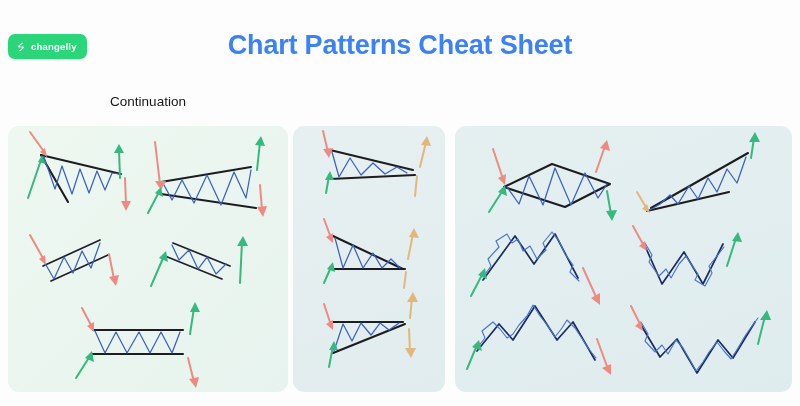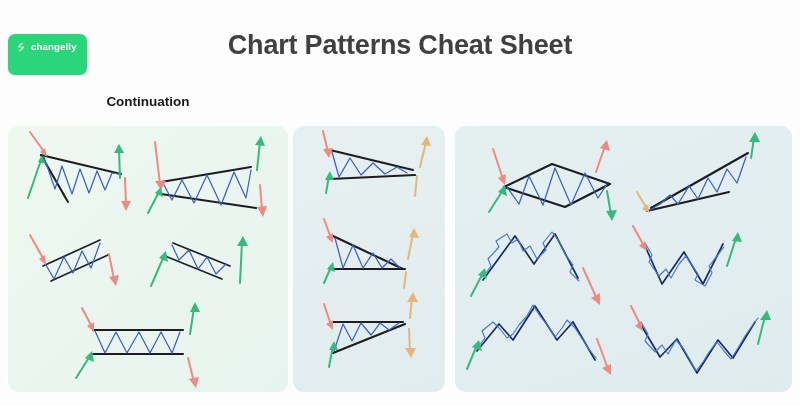--- a/index.html
+++ b/index.html
@@ -7,43 +7,43 @@
     width:800px;height:406px;overflow:hidden;
     background:#ffffff;
     font-family:"Liberation Sans",sans-serif;
     position:relative;
   }
   .page{position:relative;width:800px;height:406px;background:#fdfdfd;}
 
   
   .logo-badge{
     position:absolute;left:8px;top:34px;
-    height:25px;padding:0 10px 16px 7px;
+    height:25px;padding:0 10px 0 7px;
     display:flex;align-items:center;gap:4px;
     background:#2bd67b;border-radius:7px;
     box-shadow:0 1px 2px rgba(0,0,0,.10);
   }
   .logo-mark{width:12px;height:12px;flex:0 0 12px;}
   .logo-text{
     color:#ffffff;font-size:9.5px;font-weight:bold;
     letter-spacing:.2px;line-height:1;
   }
 
   
   .title{
     position:absolute;left:0;top:30px;width:800px;
     text-align:center;
-    font-size:27px;font-weight:bold;color:#404040;
+    font-size:27px;font-weight:bold;color:#3b82f6;
     letter-spacing:-.2px;
   }
 
   
   .heading{
     position:absolute;top:94px;
-    font-size:13.5px;font-weight:bold;color:#17171b;
+    font-size:13.5px;font-weight:normal;color:#17171b;
     text-align:center;
   }
   .h-cont{left:8px;width:280px;}
   .h-neut{left:293px;width:152px;}
   .h-rev {left:455px;width:337px;}
 
   
   .panel{position:absolute;top:126px;height:266px;border-radius:11px;}
   .p-cont{left:8px;width:280px;
     background:linear-gradient(135deg,#eef8f1 0%,#eaf5ef 55%,#e7f3ee 100%);}

